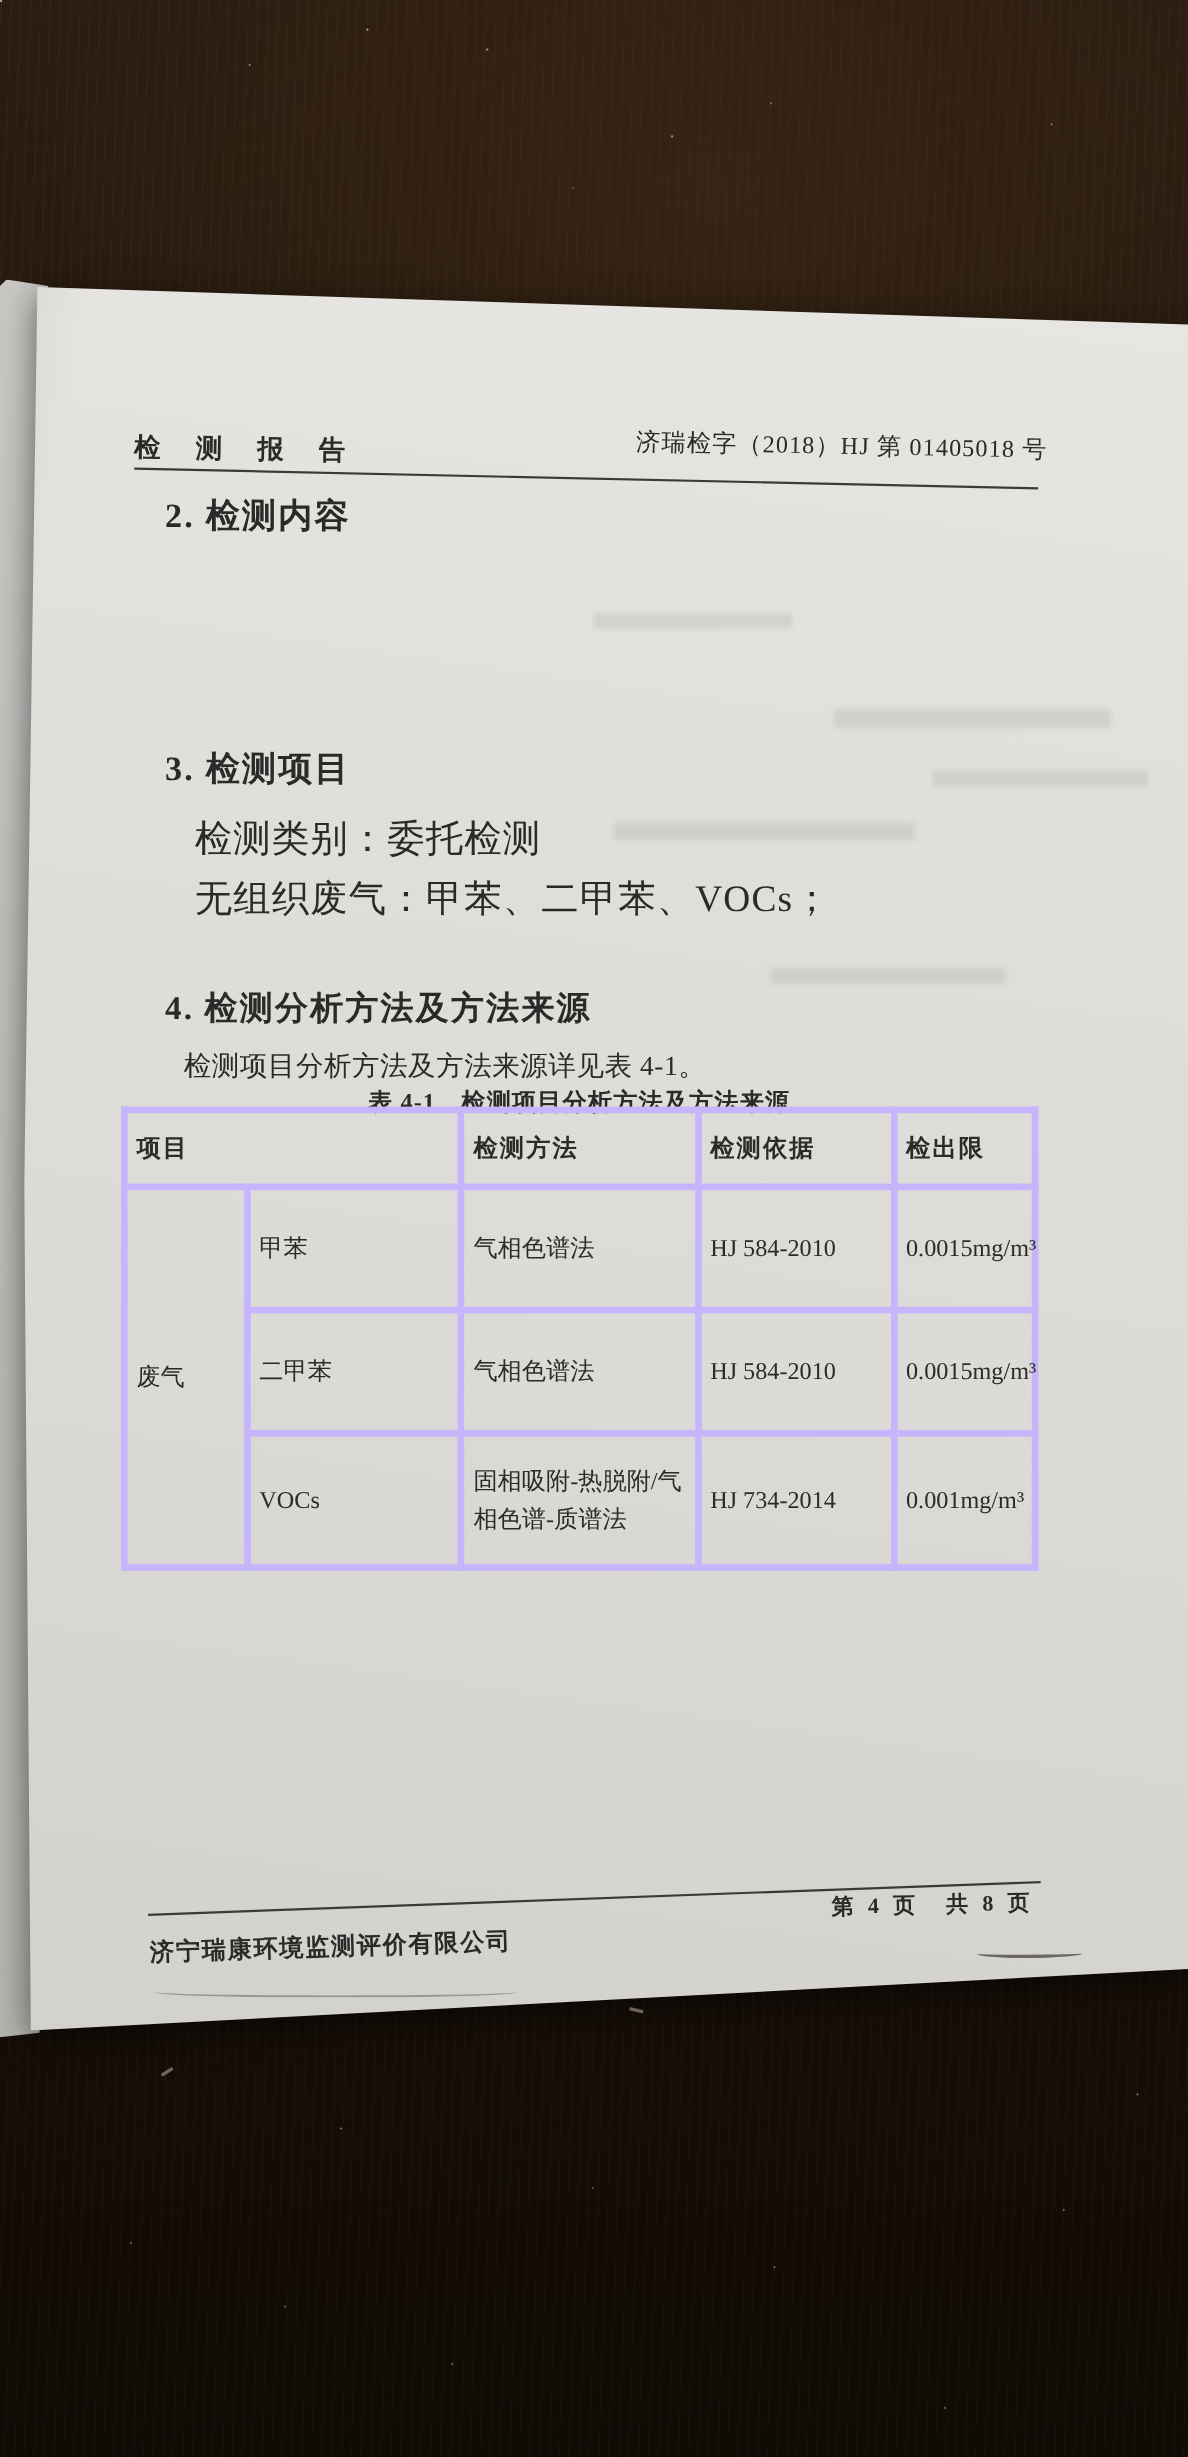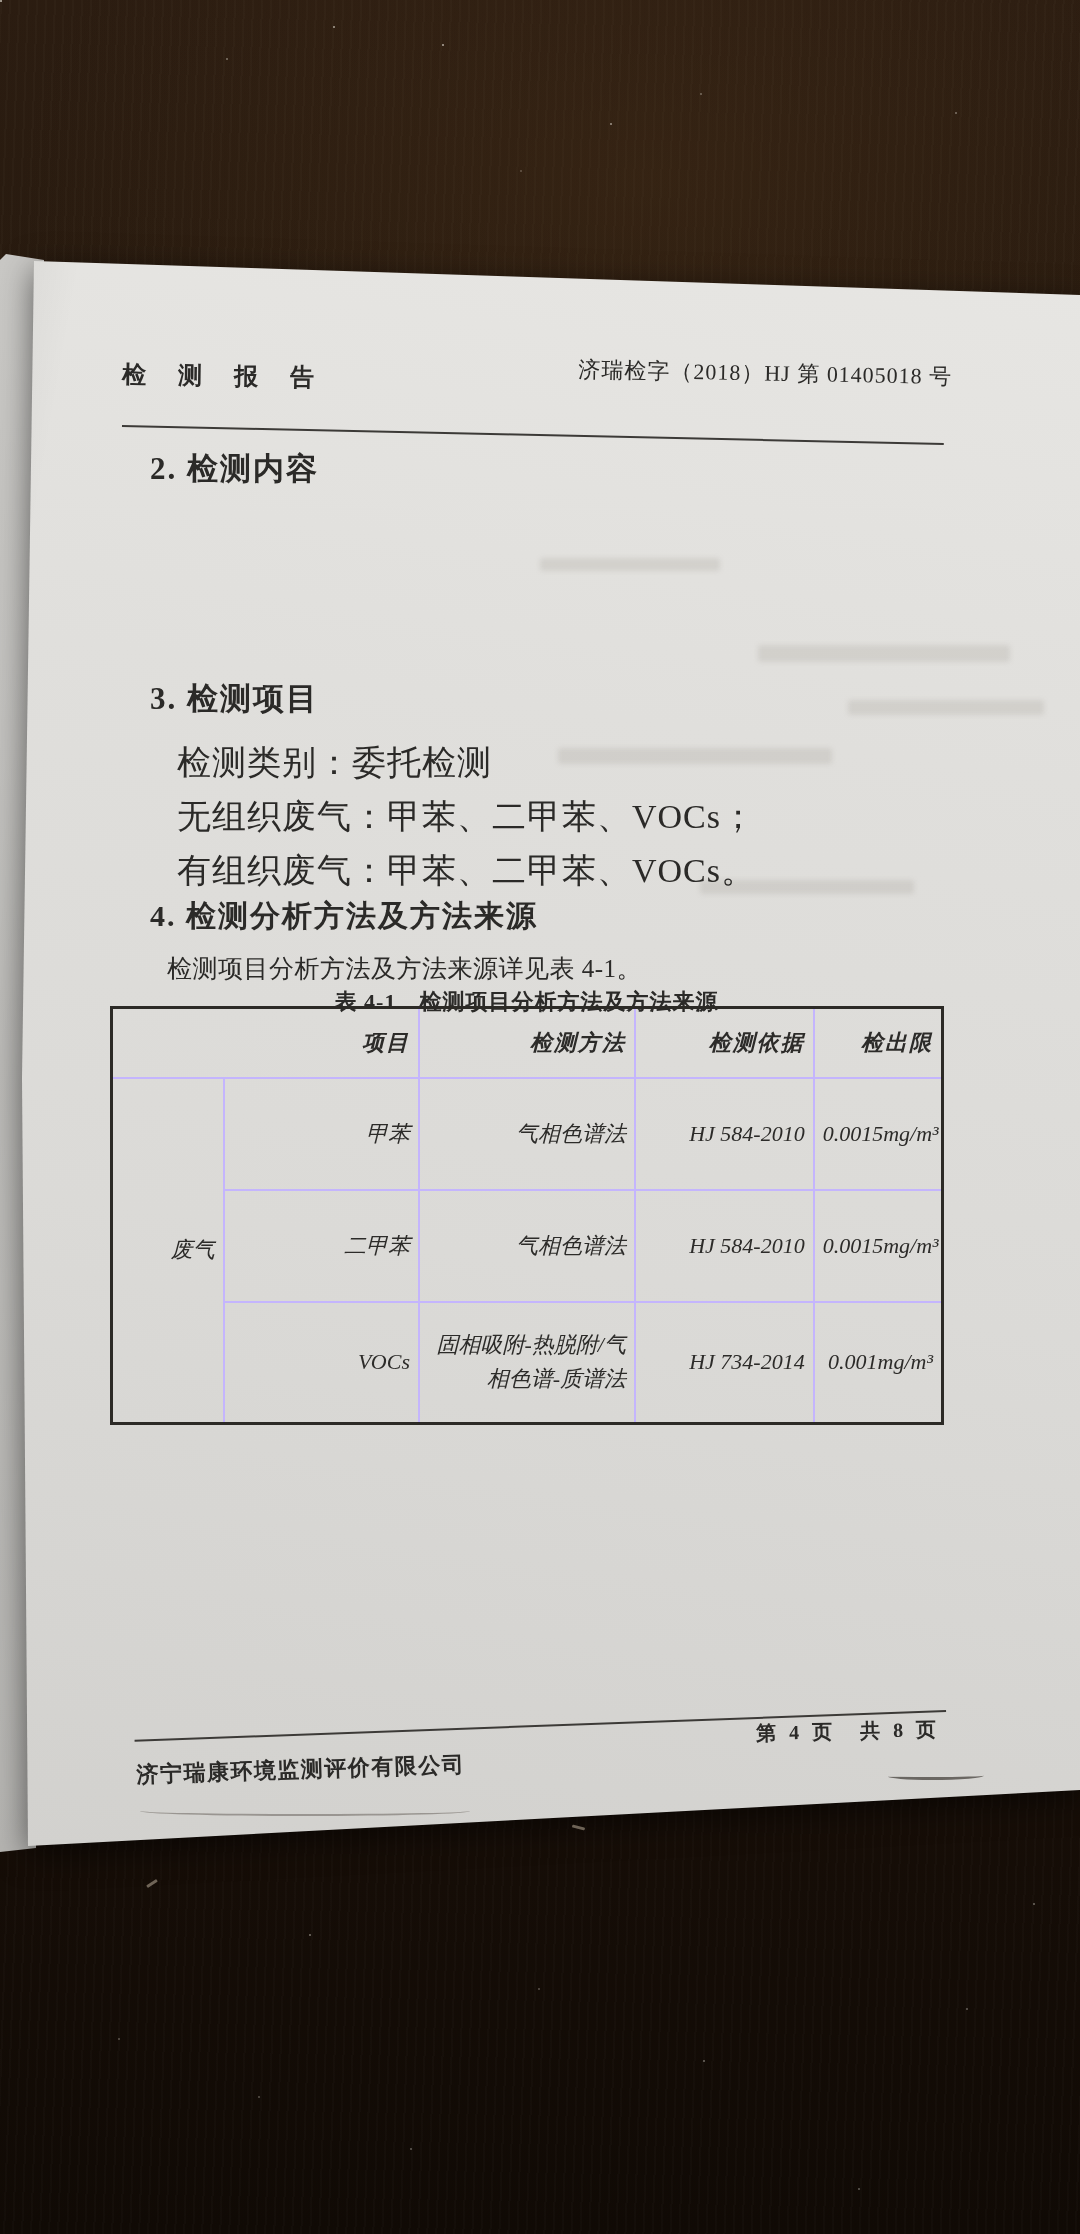--- a/index.html
+++ b/index.html
@@ -66,21 +66,21 @@
   .content { position: absolute; inset: 0; color: #2b2a28; }
 
   
   .ghost { position: absolute; background: rgba(118,112,100,0.14); filter: blur(2.5px); border-radius: 3px; }
   .ghost.g1 { left: 758px; top: 387px; width: 252px; height: 17px; }
   .ghost.g2 { left: 848px; top: 442px; width: 196px; height: 15px; }
   .ghost.g3 { left: 558px; top: 490px; width: 274px; height: 16px; }
   .ghost.g4 { left: 700px; top: 622px; width: 214px; height: 14px; }
   .ghost.g5 { left: 540px; top: 300px; width: 180px; height: 13px; }
 
-  .hdr { position: absolute; left: 122px; right: 128px; top: 102px; display: flex; justify-content: space-between; align-items: flex-end; }
+  .hdr { position: absolute; left: 122px; right: 128px; top: 134px; display: flex; justify-content: space-between; align-items: flex-end; }
   .hdr-title { font-size: 24px; font-weight: bold; letter-spacing: 13px; transform: rotate(0.8deg); }
   .hdr-no { font-size: 22px; letter-spacing: 1px; transform: rotate(1.1deg); transform-origin: right bottom; }
   .hdr-rule { position: absolute; left: 122px; width: 822px; top: 167px; border-top: 2px solid #3c3a37; transform: rotate(1.25deg); transform-origin: left top; }
 
   .h-sec { position: absolute; left: 150px; font-size: 31px; font-weight: bold; letter-spacing: 2px; }
   .h2 { top: 190px; }
   .h3 { top: 420px; }
   .h4 { top: 638px; font-size: 30px; }
 
   .para {
@@ -93,23 +93,22 @@
   .l3 { top: 590px; }
   .intro { position: absolute; left: 167px; top: 694px; font-size: 25px; letter-spacing: 0.5px; }
   .tcaption { position: absolute; left: 110px; width: 833px; top: 729px; text-align: center; font-size: 22px; font-weight: bold; letter-spacing: 1px; }
 
   table.methods {
     position: absolute; left: 110px; top: 748px; width: 834px;
     border-collapse: collapse; table-layout: fixed;
     font-size: 22px; color: #2c2b29;
   }
   table.methods th, table.methods td {
-    border: 2px solid #c4b5fd; text-align: right; vertical-align: middle; padding: 4px 8px;
+    border: 6px solid #c4b5fd; text-align: left; vertical-align: middle; padding: 4px 8px;
     font-weight: normal;
-    font-style: italic;
   }
   table.methods { border: 3px solid #2c2a26; }
   table.methods thead th { font-weight: bold; height: 70px; letter-spacing: 2px; }
   table.methods tbody tr { height: 112px; }
   table.methods tbody tr.tall { height: 122px; }
   .col-cat { width: 13.5%; } .col-item { width: 23.5%; } .col-method { width: 26%; } .col-basis { width: 21.5%; } .col-limit { width: 15.5%; }
   td.method-cell { line-height: 34px; padding: 4px 14px; }
 
   .curl-line { position: absolute; left: 140px; top: 1548px; width: 330px; height: 10px;
     border-bottom: 2px solid rgba(45,38,30,0.35); border-radius: 0 0 50% 50%; }
@@ -138,21 +137,20 @@
       <span class="hdr-title">检 测 报 告</span>
       <span class="hdr-no">济瑞检字（2018）HJ 第 01405018 号</span>
     </div>
     <div class="hdr-rule"></div>
 
     <div class="h-sec h2">2. 检测内容</div>
 
     <div class="h-sec h3">3. 检测项目</div>
     <div class="line l1">检测类别：委托检测</div>
     <div class="line l2">无组织废气：甲苯、二甲苯、VOCs；</div>
-    <div class="line l3">有组织废气：甲苯、二甲苯、VOCs。</div>
 
     <div class="h-sec h4">4. 检测分析方法及方法来源</div>
     <div class="intro">检测项目分析方法及方法来源详见表 4-1。</div>
     <div class="tcaption">表 4-1　检测项目分析方法及方法来源</div>
 
     <table class="methods">
       <colgroup>
         <col class="col-cat">
           <col class="col-item">
           <col class="col-method">

